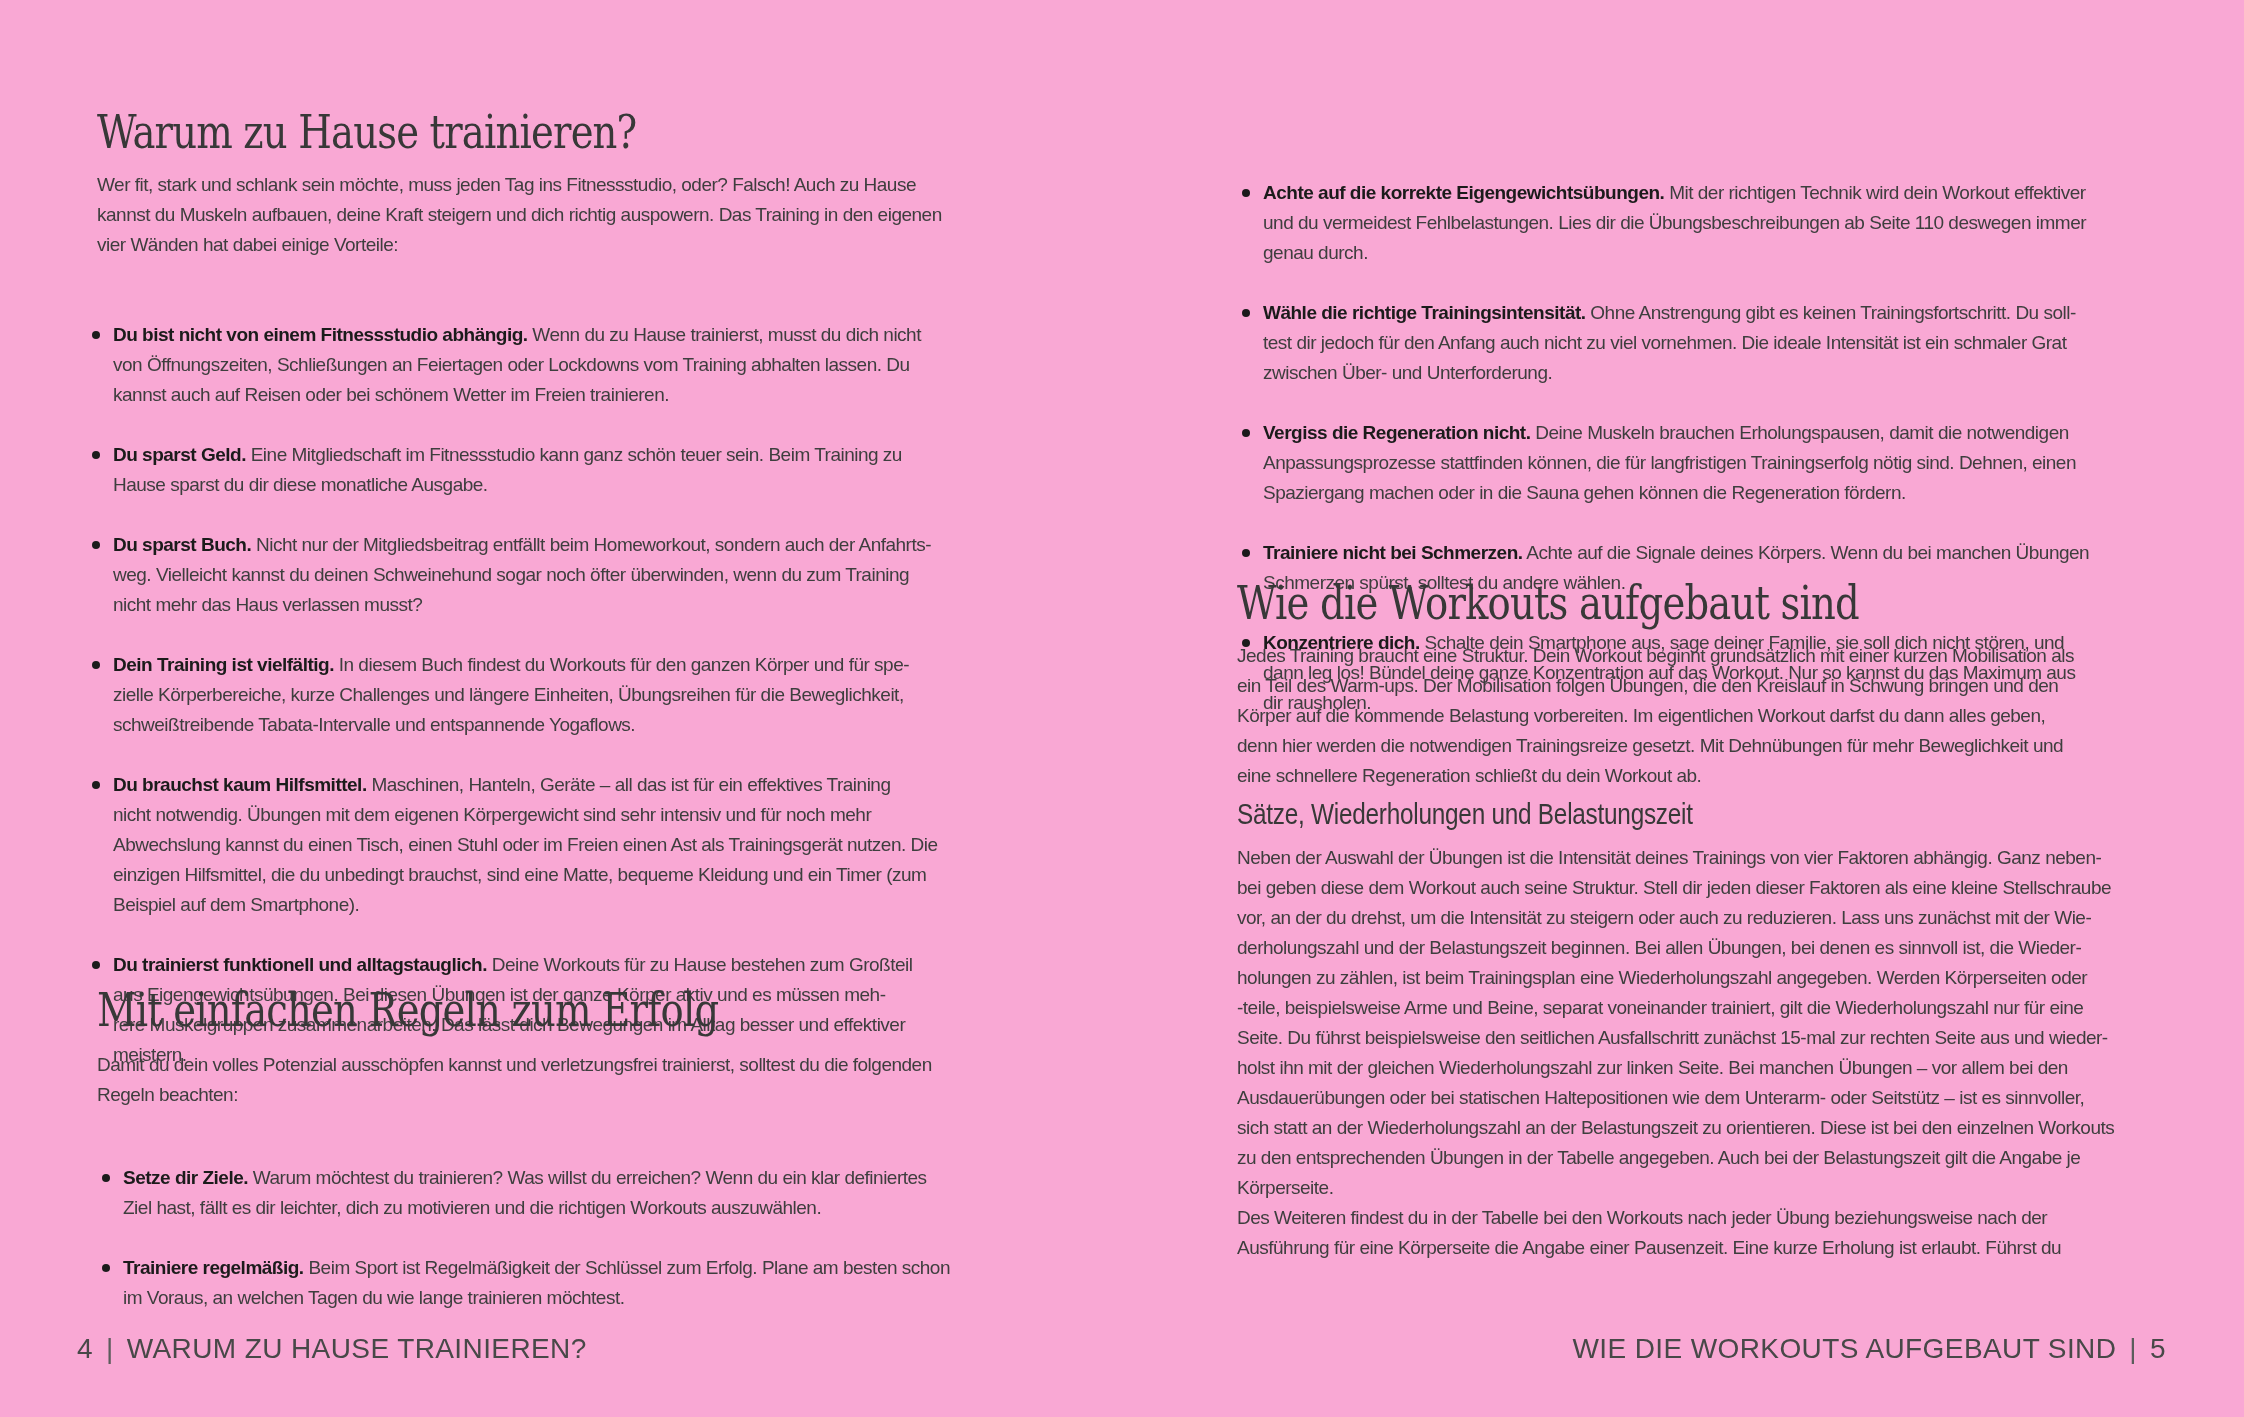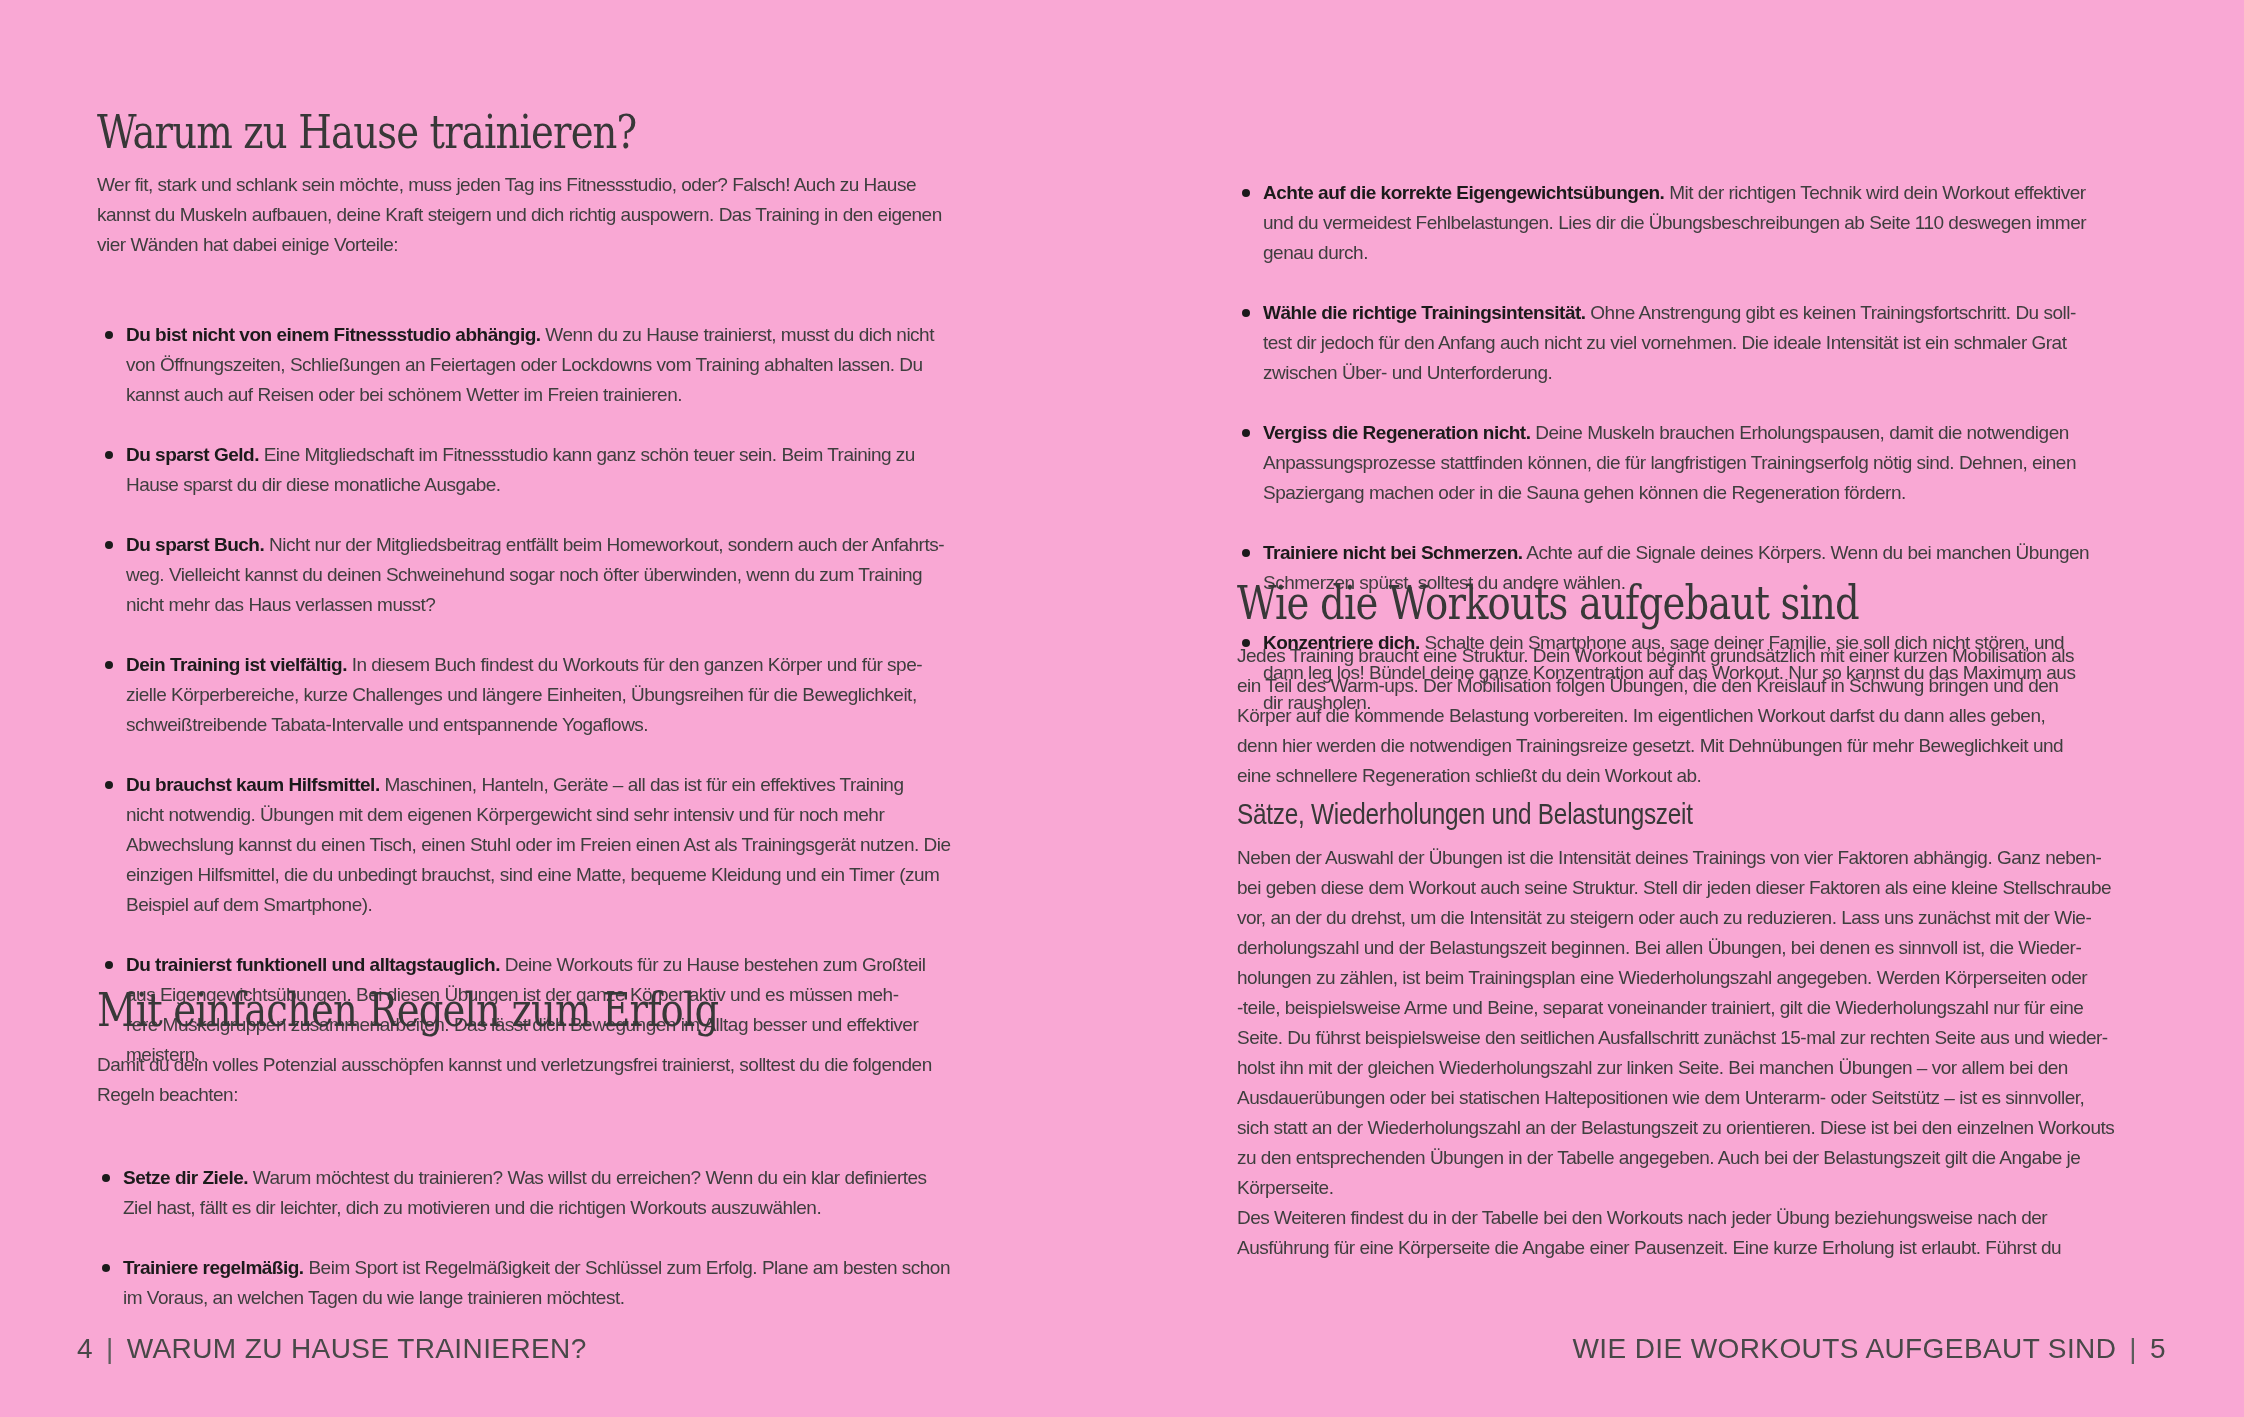--- a/index.html
+++ b/index.html
@@ -27,21 +27,21 @@
 
 <div class="spread">
 
   <section>
     <h1 class="abs h1" style="left:97px; top:106px;">Warum zu Hause trainieren?</h1>
 
     <div class="abs text" style="left:97px; top:170px;">Wer fit, stark und schlank sein möchte, muss jeden Tag ins Fitnessstudio, oder? Falsch! Auch zu Hause
 kannst du Muskeln aufbauen, deine Kraft steigern und dich richtig auspowern. Das Training in den eigenen
 vier Wänden hat dabei einige Vorteile:</div>
 
-    <ul class="abs blist text" style="left:100px; top:290px;">
+    <ul class="abs blist text" style="left:87px; top:290px;">
       <li><strong>Du bist nicht von einem Fitnessstudio abhängig.</strong><span> Wenn du zu Hause trainierst, musst du dich nicht
 von Öffnungszeiten, Schließungen an Feiertagen oder Lockdowns vom Training abhalten lassen. Du
 kannst auch auf Reisen oder bei schönem Wetter im Freien trainieren.</span></li>
       <li><strong>Du sparst Geld.</strong><span> Eine Mitgliedschaft im Fitnessstudio kann ganz schön teuer sein. Beim Training zu
 Hause sparst du dir diese monatliche Ausgabe.</span></li>
       <li><strong>Du sparst Buch.</strong><span> Nicht nur der Mitgliedsbeitrag entfällt beim Homeworkout, sondern auch der Anfahrts-
 weg. Vielleicht kannst du deinen Schweinehund sogar noch öfter überwinden, wenn du zum Training
 nicht mehr das Haus verlassen musst?</span></li>
       <li><strong>Dein Training ist vielfältig.</strong><span> In diesem Buch findest du Workouts für den ganzen Körper und für spe-
 zielle Körperbereiche, kurze Challenges und längere Einheiten, Übungsreihen für die Beweglichkeit,

